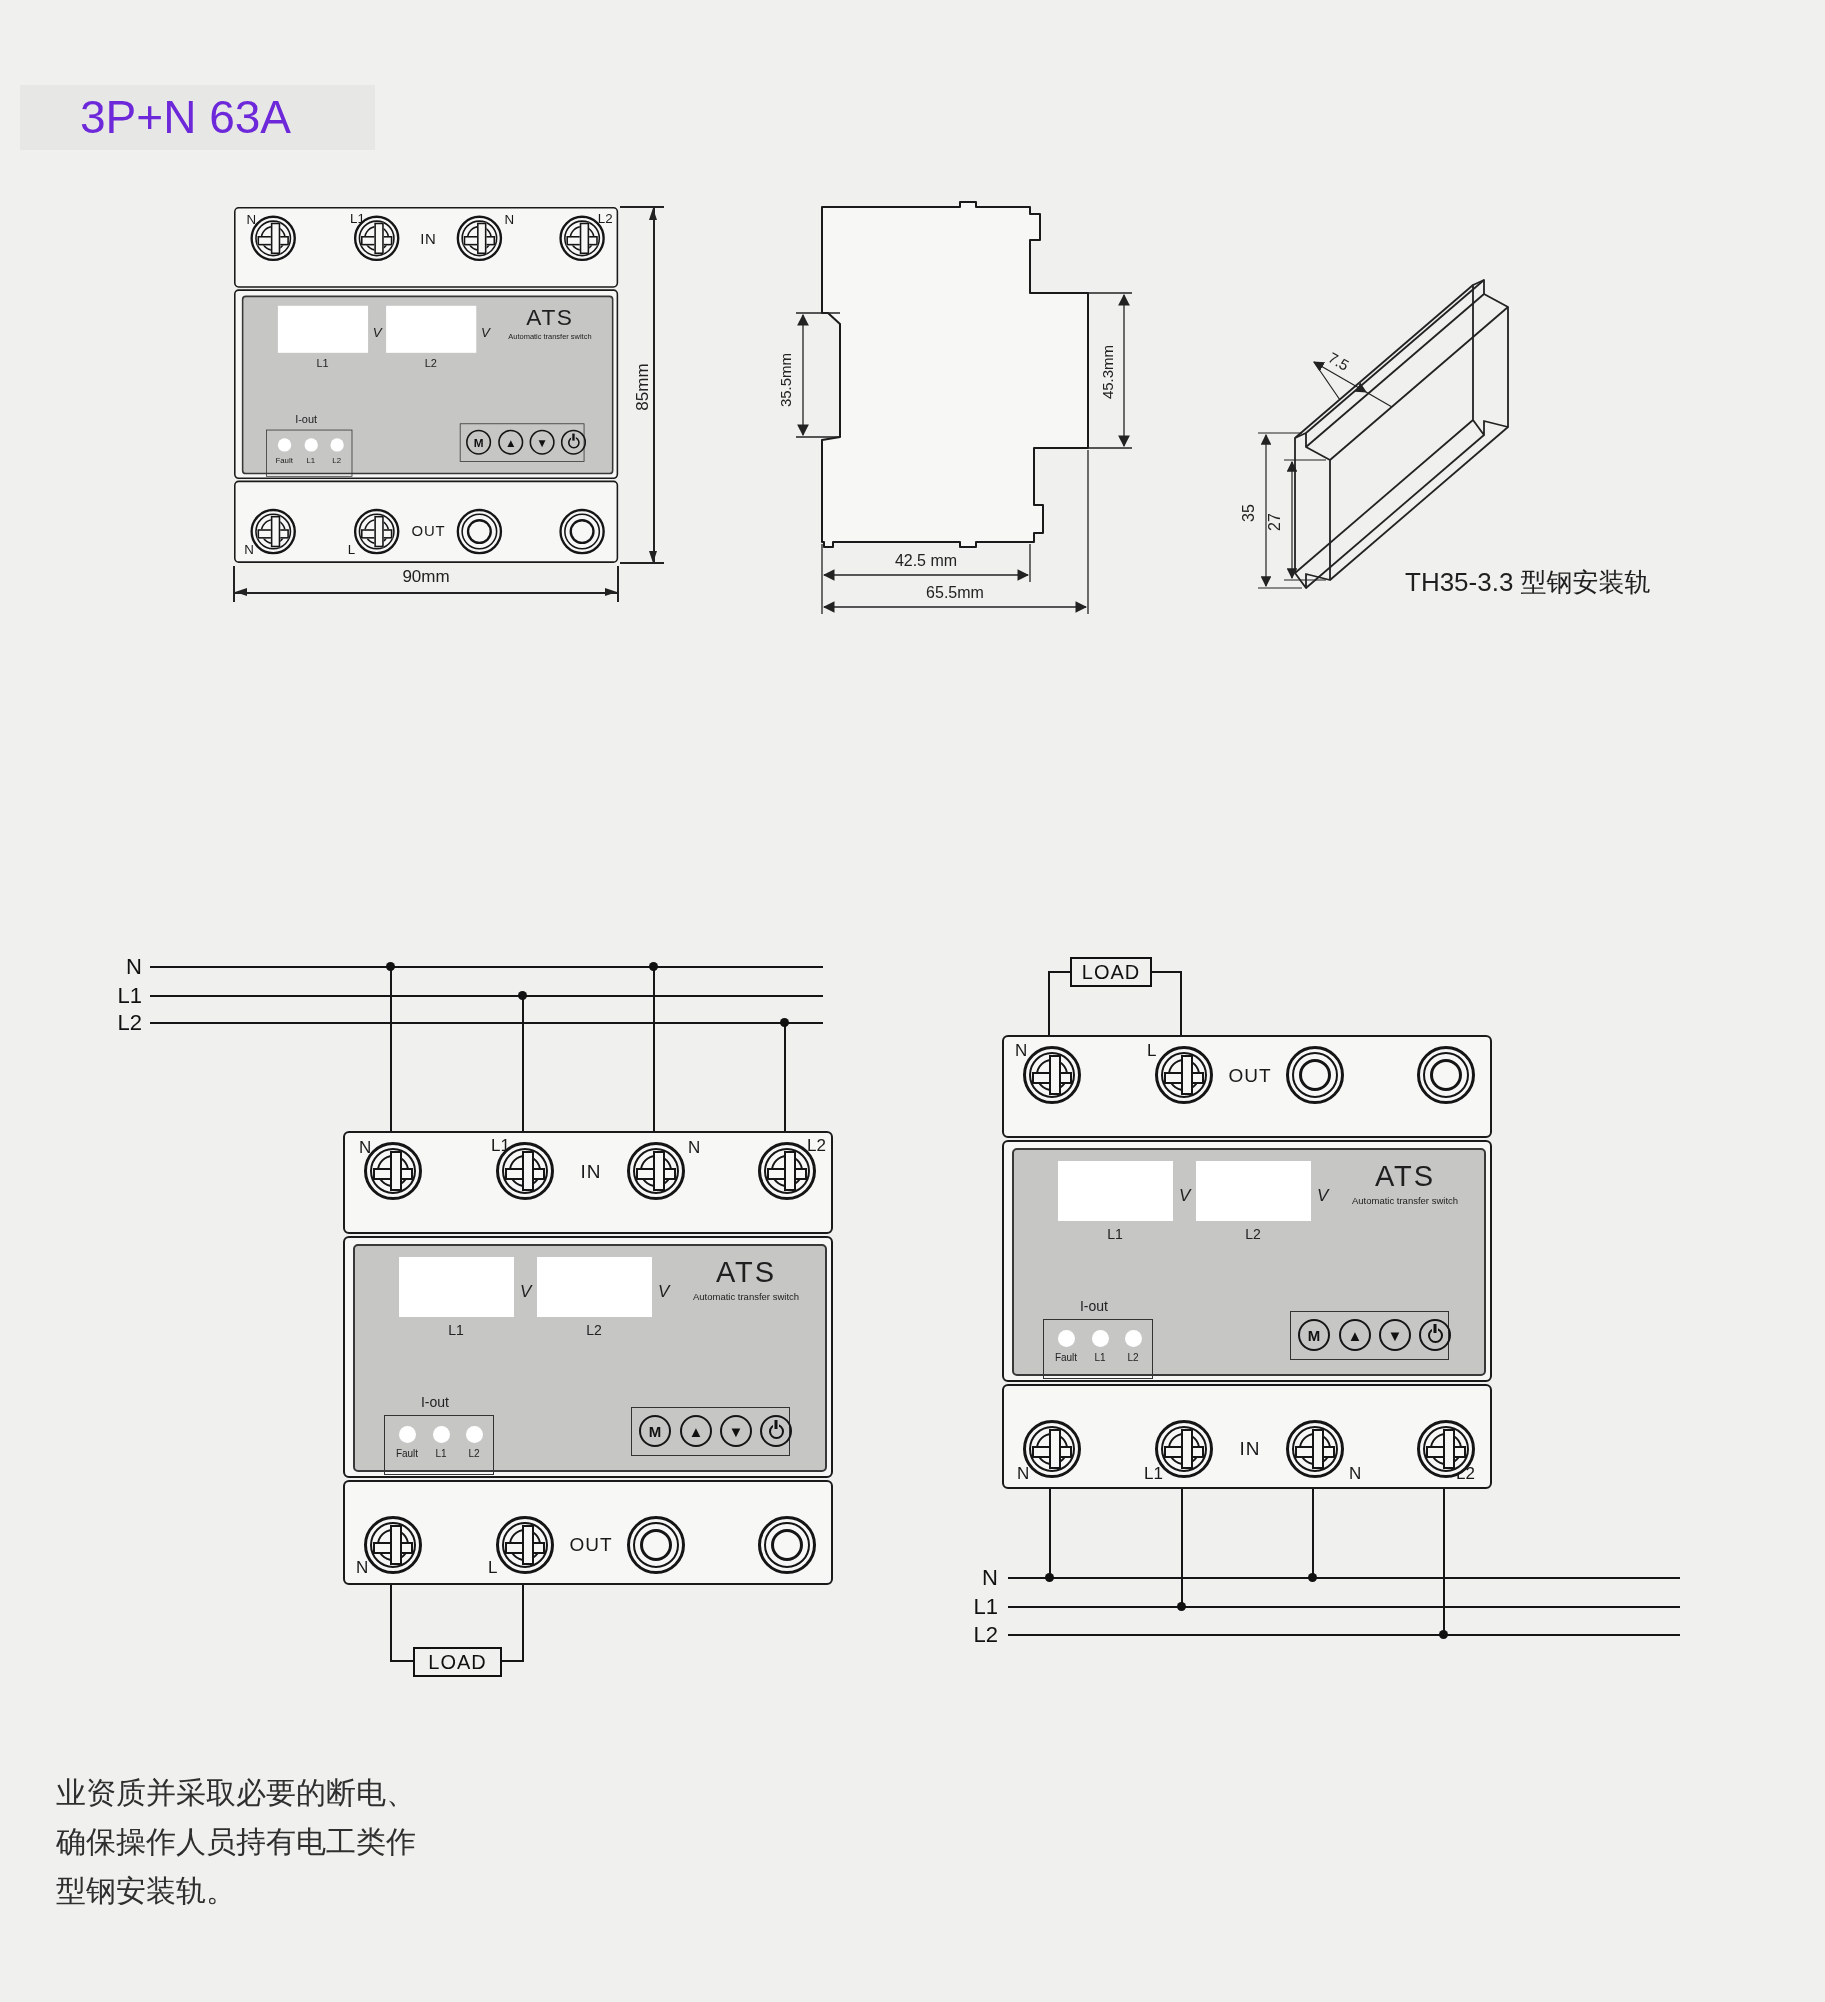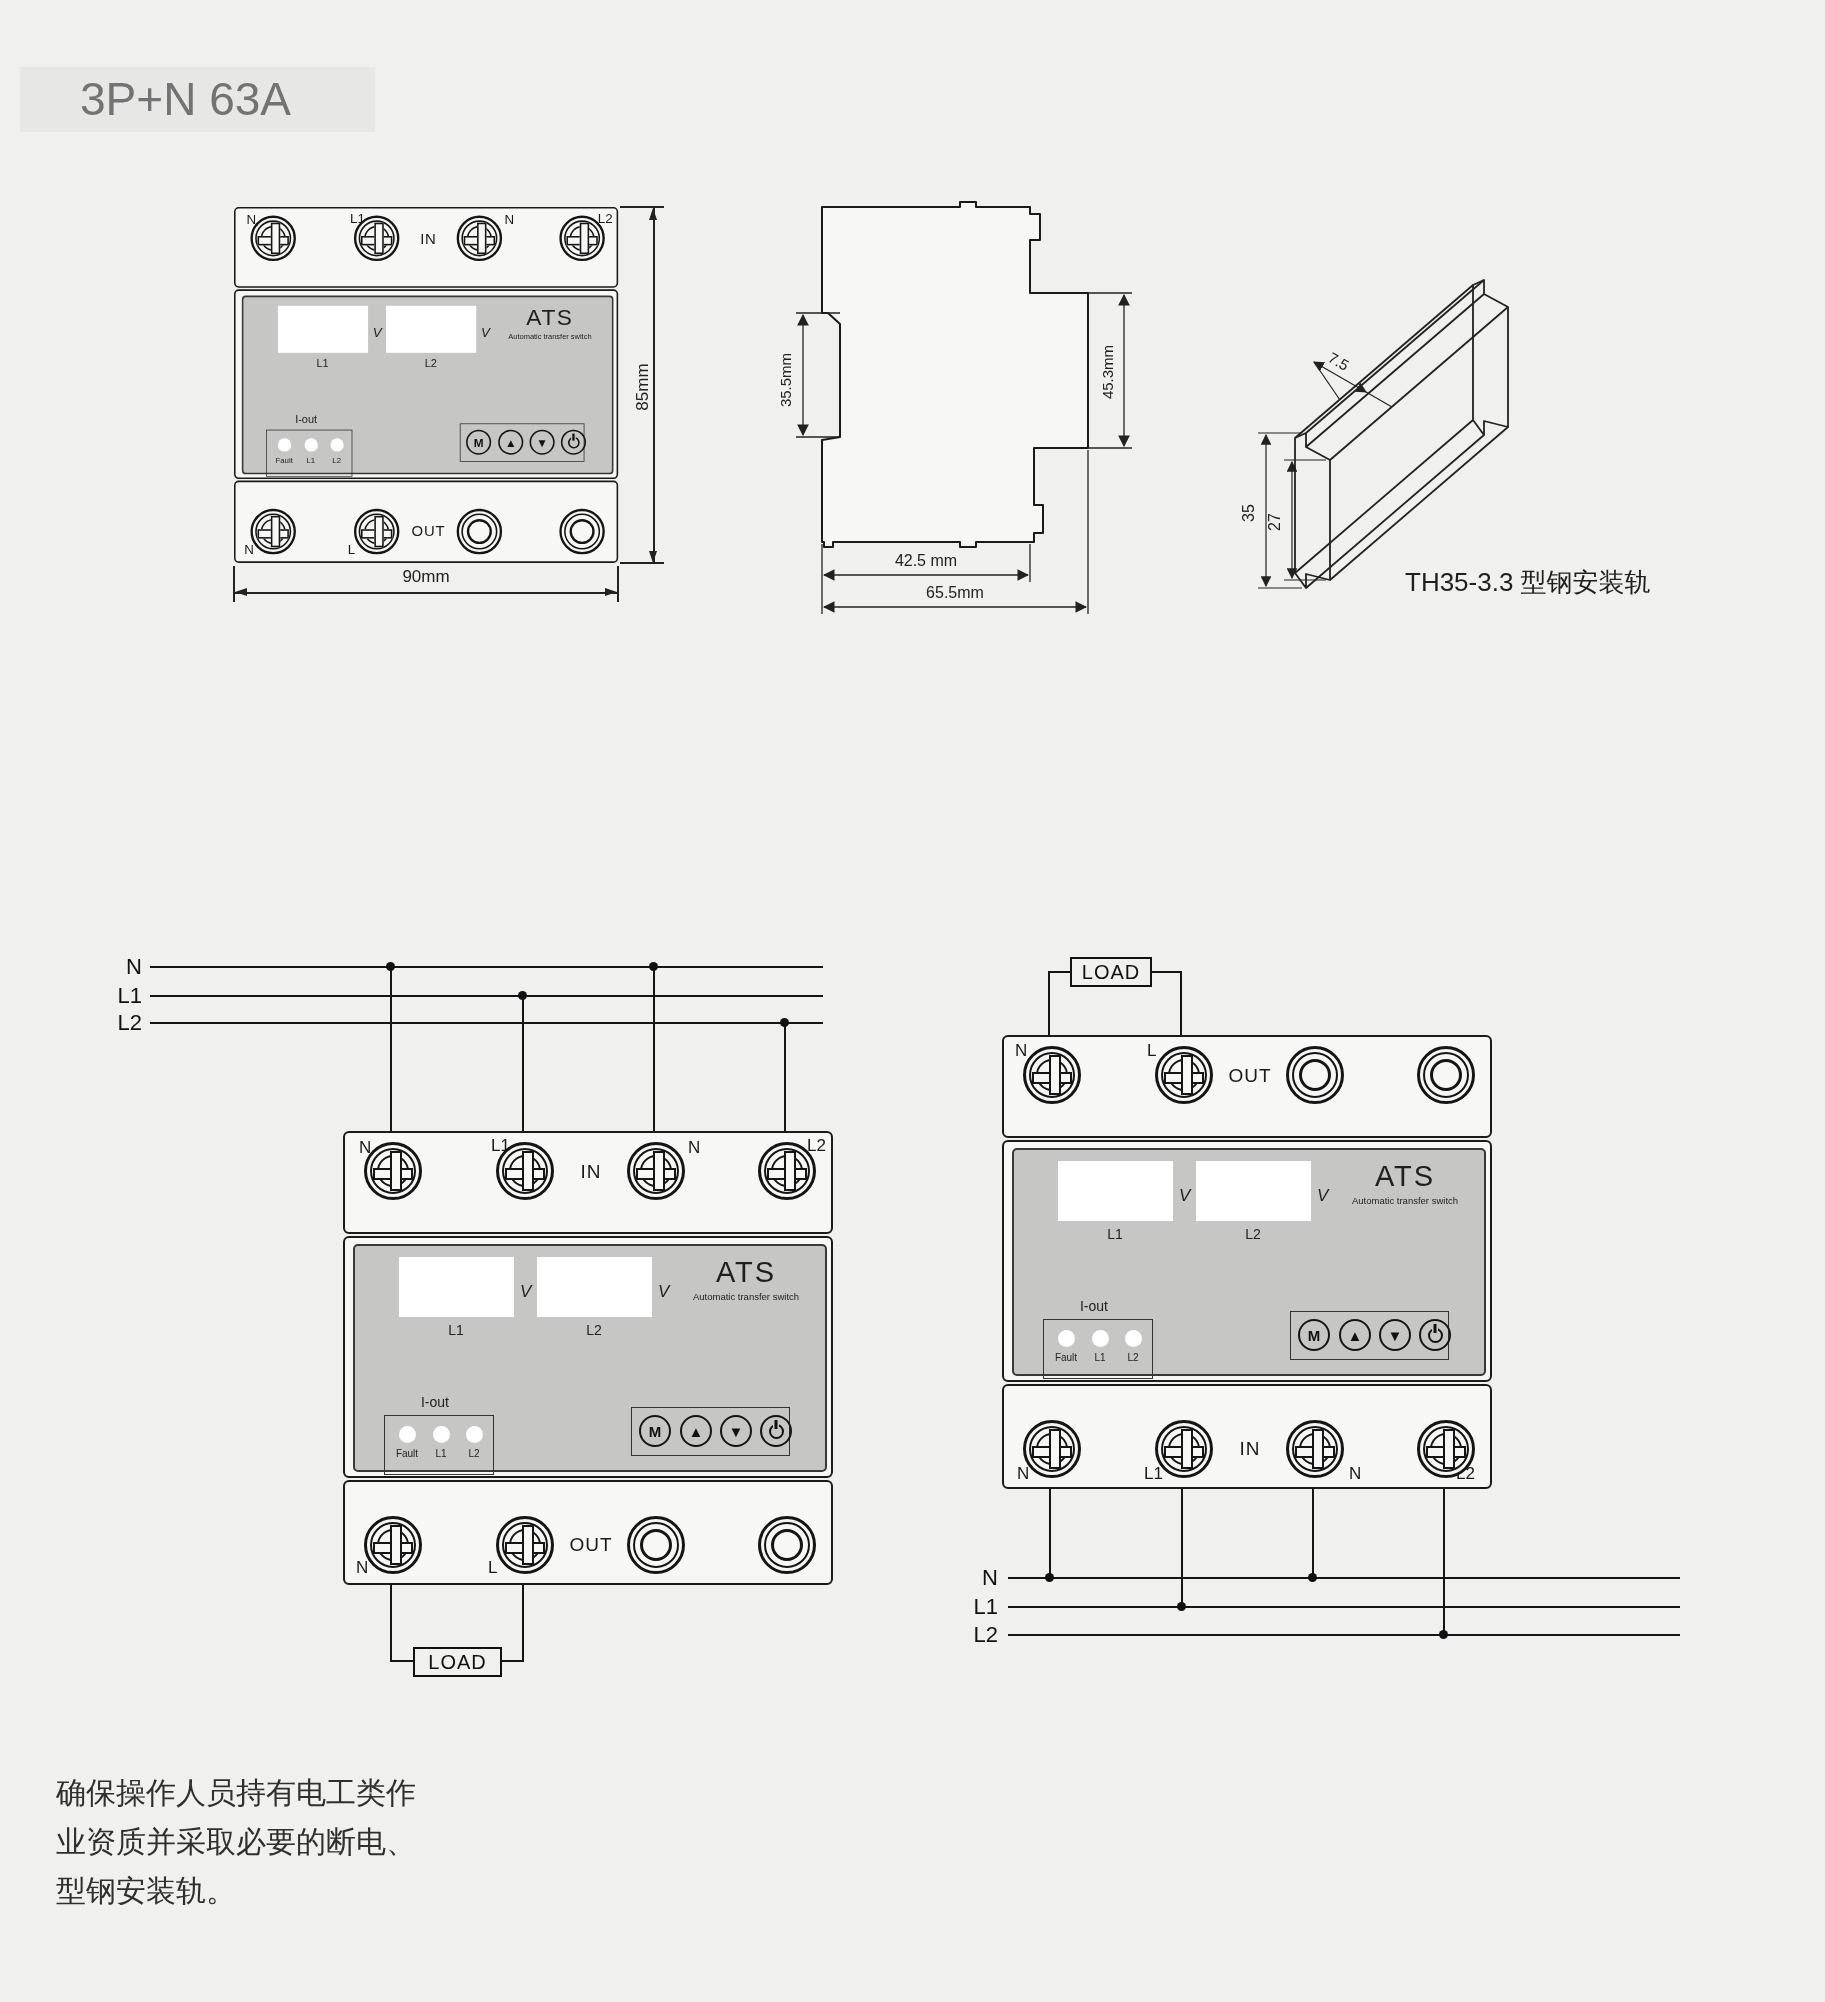--- a/index.html
+++ b/index.html
@@ -4,22 +4,22 @@
 <style>
   html,body{margin:0;padding:0;}
   body{font-family:"Liberation Sans","DejaVu Sans",sans-serif;background:#f0f0ee;}
   .page{position:relative;width:1825px;height:2002px;background:#f0f0ee;overflow:hidden;}
 
   
   .abs{position:absolute;}
   .lbl{position:absolute;color:#1a1a1a;white-space:nowrap;}
 
   
-  .title-box{position:absolute;left:20px;top:67px;width:355px;height:65px;background:#e7e7e6;
-    font-size:46px;line-height:65px;padding-left:60px;box-sizing:border-box;color:#737373;}
+  .title-box{position:absolute;left:20px;top:85px;width:355px;height:65px;background:#e7e7e6;
+    font-size:46px;line-height:65px;padding-left:60px;box-sizing:border-box;color:#6d28d9;}
   .black-band{position:absolute;left:0;top:697px;width:1825px;height:163px;background:#050505;}
   .sec2-box{position:absolute;left:0;top:57px;width:335px;height:64px;background:#e9e9e8;
     font-size:40px;line-height:64px;padding-left:64px;box-sizing:border-box;color:#1c1c1c;}
 
   
   .device{position:absolute;width:490px;height:454px;}
   .dev-sec{position:absolute;left:0;width:490px;border:2.5px solid #1a1a1a;border-radius:6px;
     background:#f7f7f6;box-sizing:border-box;}
   .sec-top{top:0;height:103px;}
   .dev-mid{position:absolute;left:0;top:105px;width:490px;height:242px;border:2.5px solid #1a1a1a;
@@ -453,18 +453,18 @@
   <span class="bus-lab" style="left:956px;top:1622px;">L2</span>
   <div class="wire" style="left:1008px;top:1577px;width:672px;height:2px;"></div>
   <div class="wire" style="left:1008px;top:1606px;width:672px;height:2px;"></div>
   <div class="wire" style="left:1008px;top:1634px;width:672px;height:2px;"></div>
   <div class="dot" style="left:1045px;top:1573px;"></div>
   <div class="dot" style="left:1308px;top:1573px;"></div>
   <div class="dot" style="left:1177px;top:1602px;"></div>
   <div class="dot" style="left:1439px;top:1630px;"></div>
 
   <div class="footnote">
+    <div>业资质并采取必要的断电、</div>
     <div>确保操作人员持有电工类作</div>
-    <div>业资质并采取必要的断电、</div>
     <div>型钢安装轨。</div>
   </div>
 
 </div>
 
 </body></html>

